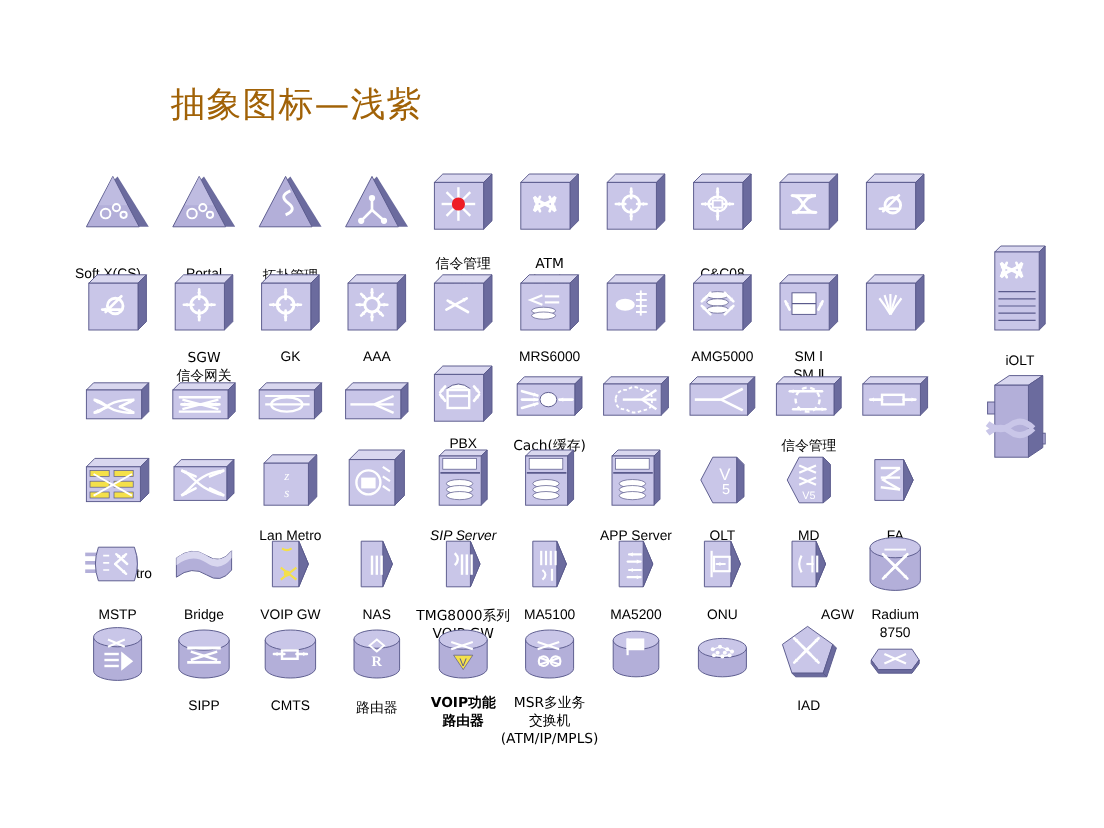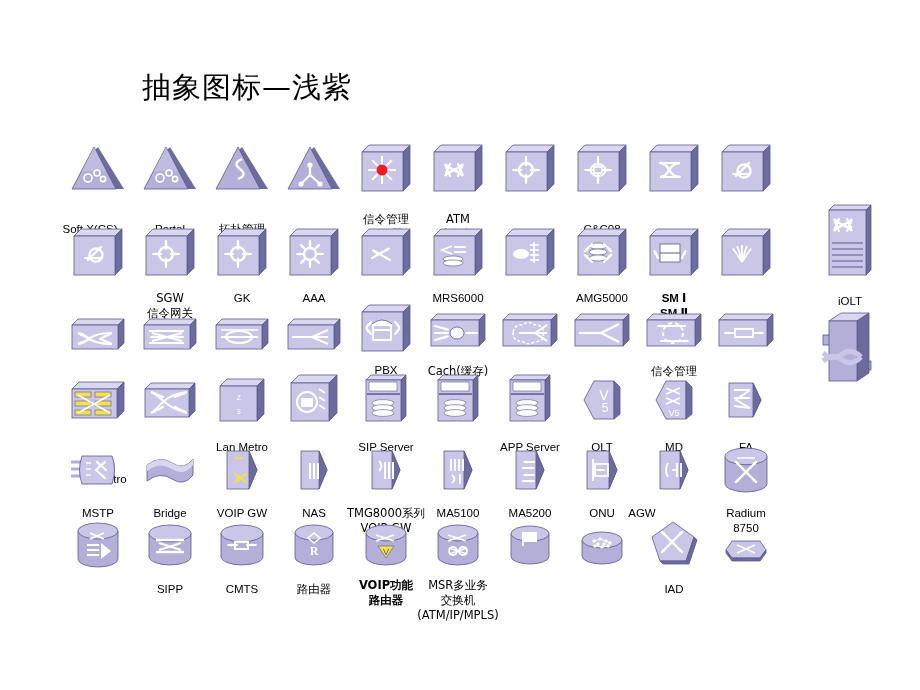--- a/index.html
+++ b/index.html
@@ -9,21 +9,21 @@
     font-family:"Liberation Sans","DejaVu Sans",sans-serif;
     overflow:hidden;
     position:relative;
   }
   #slide{position:absolute;left:0;top:0;width:920px;height:690px;}
 
   .title{
     position:absolute;
     left:142px;top:68px;
     font-size:29px;
-    color:#000000;
+    color:#a16207;
     font-family:"DejaVu Sans","Liberation Sans",sans-serif;
     font-weight:normal;
     letter-spacing:1px;
     white-space:nowrap;
   }
 
   .cell{position:absolute;}
   .ico{position:absolute;left:0;top:0;}
   .lbl{
     position:absolute;
@@ -409,21 +409,21 @@
               <rect x="10" y="8" width="20" height="18" fill="#ffffff" stroke="#5a5a8c" stroke-width="0.8"></rect>
               <line x1="10" y1="17" x2="30" y2="17" stroke="#5a5a8c" stroke-width="1"></line>
               <line x1="8" y1="22" x2="4.5366563145999494" y2="15.073312629199899" stroke="#ffffff" stroke-width="2.2" stroke-linecap="round"></line>
               <polygon points="4.5366563145999494,15.073312629199899 7.493257440898322,17.127213741710236 4.4058165288291935,18.6709341977448" fill="#ffffff"></polygon>
               <line x1="32" y1="22" x2="35.46334368540005" y2="15.073312629199899" stroke="#ffffff" stroke-width="2.2" stroke-linecap="round"></line>
               <polygon points="35.46334368540005,15.073312629199899 35.5941834711708,18.6709341977448 32.506742559101674,17.127213741710232" fill="#ffffff"></polygon>
             </g>
           </svg>
         </div>
       </div>
-      <div class="lbl" style="left: 604px; top: 291px; width: 140px; font-weight: bold;">SM Ⅰ
+      <div class="lbl" style="left: 604px; top: 291px; width: 140px;">SM Ⅰ
 SM Ⅱ</div>
       <div class="cell" style="left: 722px; top: 229px;">
         <div class="ico">
           <svg width="48" height="46" viewBox="0 0 48 46">
             <polygon points="0,7 7,0 48,0 41,7" fill="#d9d7ef" stroke="#5a5a8c" stroke-width="0.8"></polygon>
             <polygon points="41,7 48,0 48,39 41,46" fill="#6b6b9e" stroke="#5a5a8c" stroke-width="0.8"></polygon>
             <rect x="0" y="7" width="41" height="39" fill="#c9c6e8" stroke="#5a5a8c" stroke-width="0.8"></rect>
             <g transform="translate(0,7)">
               <g stroke="#ffffff" stroke-width="1.8" fill="none">
                 <path d="M20,26 Q15.708182036185963,18.890069916523714 10.803247220398491,12.570132064544794"></path>
@@ -712,21 +712,21 @@
             <rect x="3" y="7" width="28" height="9" fill="#ffffff" stroke="#5a5a8c" stroke-width="0.6"></rect>
             <line x1="1" y1="19" x2="34" y2="19" stroke="#5a5a8c" stroke-width="1.4"></line>
             <g fill="#ffffff" stroke="#5a5a8c" stroke-width="0.6">
               <ellipse cx="17" cy="28" rx="11" ry="3.4"></ellipse>
               <ellipse cx="17" cy="33" rx="11" ry="3.4"></ellipse>
               <ellipse cx="17" cy="38" rx="11" ry="3.4"></ellipse>
             </g>
           </svg>
         </div>
       </div>
-      <div class="lbl" style="left: 316px; top: 440px; width: 140px;">SIP Server</div>
+      <div class="lbl" style="left: 316px; top: 440px; width: 140px; font-style: italic;">SIP Server</div>
       <div class="cell" style="left: 438px; top: 375px;">
         <div class="ico">
           <svg width="40" height="46" viewBox="0 0 40 46">
             <polygon points="0,5 5,0 40,0 35,5" fill="#d9d7ef" stroke="#5a5a8c" stroke-width="0.8"></polygon>
             <polygon points="35,5 40,0 40,41 35,46" fill="#6b6b9e" stroke="#5a5a8c" stroke-width="0.8"></polygon>
             <rect x="0" y="5" width="35" height="41" fill="#c9c6e8" stroke="#5a5a8c" stroke-width="0.8"></rect>
             <rect x="3" y="7" width="28" height="9" fill="#ffffff" stroke="#5a5a8c" stroke-width="0.6"></rect>
             <line x1="1" y1="19" x2="34" y2="19" stroke="#5a5a8c" stroke-width="1.4"></line>
             <g fill="#ffffff" stroke="#5a5a8c" stroke-width="0.6">
               <ellipse cx="17" cy="28" rx="11" ry="3.4"></ellipse>
@@ -927,21 +927,21 @@
             <path d="M22,2 L30,21 L22,40 Z" fill="#6b6b9e" stroke="#5a5a8c" stroke-width="0.8"></path>
             <g stroke="#ffffff" stroke-width="1.8" fill="none">
               <path d="M10,14 q-4,7 0,14"></path>
               <line x1="14" y1="21" x2="20" y2="21"></line>
               <line x1="19" y1="14" x2="19" y2="28"></line>
               <line x1="23" y1="14" x2="23" y2="28"></line>
             </g>
           </svg>
         </div>
       </div>
-      <div class="lbl" style="left: 572px; top: 506px; width: 140px;">AGW</div>
+      <div class="lbl" style="left: 628px; top: 506px; width: 140px;">AGW</div>
       <div class="cell" style="left: 725px; top: 448px;">
         <div class="ico">
           <svg width="42" height="44" viewBox="0 0 42 44">
             <path d="M0,8.4 L0,35.6 A 21 8.4 0 0 0 42,35.6 L42,8.4 Z" fill="#b3afd9" stroke="#5a5a8c" stroke-width="0.8"></path>
             <ellipse cx="21" cy="8.4" rx="21" ry="8.4" fill="#c9c6e8" stroke="#5a5a8c" stroke-width="0.8"></ellipse>
             <g transform="translate(0,2)">
               <line x1="24.3" y1="25.3" x2="10.848528137423857" y2="11.848528137423857" stroke="#ffffff" stroke-width="2.2" stroke-linecap="round"></line>
               <polygon points="10.848528137423857,11.848528137423857 14.302906805369103,12.86207044953758 11.86207044953758,15.302906805369103" fill="#ffffff"></polygon>
               <line x1="17.7" y1="18.7" x2="31.151471862576145" y2="32.151471862576145" stroke="#ffffff" stroke-width="2.2" stroke-linecap="round"></line>
               <polygon points="31.151471862576145,32.151471862576145 27.6970931946309,31.137929550462424 30.13792955046242,28.6970931946309" fill="#ffffff"></polygon>

